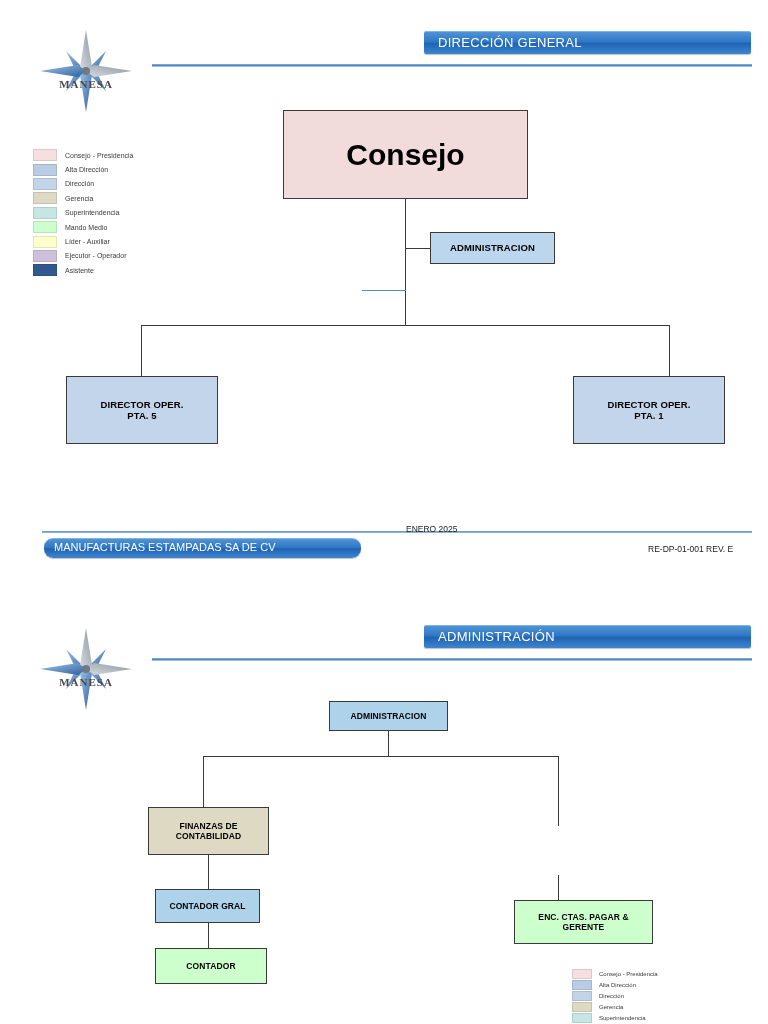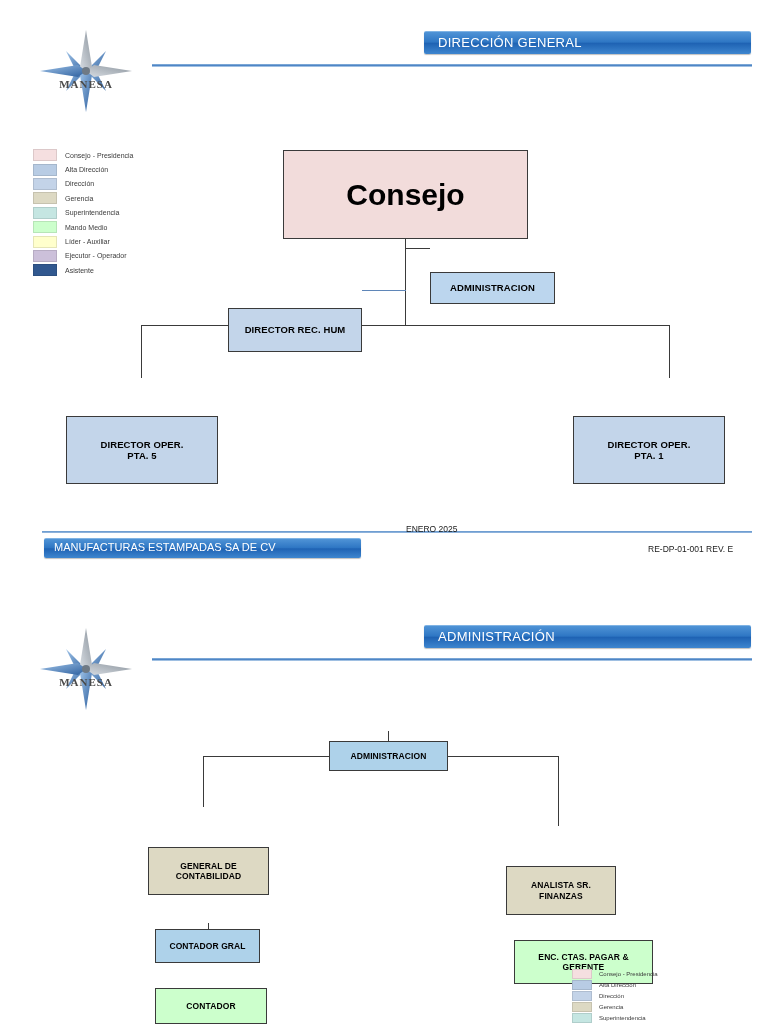--- a/index.html
+++ b/index.html
@@ -53,36 +53,35 @@
   .legend.small .sw{width:18px;height:8px;margin-right:7px;}
   .legend.small .lb{font-size:6px;}
 
   
   .node{
     position:absolute;box-sizing:border-box;
     border:1px solid #3a3a3a;
     display:flex;align-items:center;justify-content:center;text-align:center;
     font-weight:bold;line-height:1.18;
     letter-spacing:.1px;
-    margin-top:40px;
   }
   .node span{display:block;padding:0 3px;}
   .n-consejo{font-size:30px;font-weight:bold;letter-spacing:0;}
   .n-std{font-size:9.5px;}
   .n-sm{font-size:8.5px;}
 
   
   .ln{position:absolute;background:#3a3a3a;}
   .ln.v{width:1px;}
   .ln.h{height:1px;}
   .ln.blue{background:#5f86b8;}
 
   
   .foot-bar{
-    position:absolute;height:19px;border-radius:2px;
+    position:absolute;height:19px;border-radius:9px;
     background:linear-gradient(to bottom,#4f93d6 0%,#2f77c4 45%,#1f63b4 52%,#3e86cf 100%);
     box-shadow:0 1px 1px rgba(0,0,0,.25);
     border-top:1px solid #7fb3e4;
   }
   .foot-bar .txt{
     position:absolute;left:10px;top:2px;color:#fff;font-size:11px;white-space:nowrap;
   }
   .foot-txt{position:absolute;font-size:8.5px;color:#1a1a1a;white-space:nowrap;}
 </style>
 </head>
@@ -169,23 +168,20 @@
   <div class="ln v" style="left:669px;top:325px;height:53px;"></div>
 
   <div class="node n-consejo" style="left: 283px; top: 110px; width: 245px; height: 89px; background: rgb(242, 220, 219);">
     <span>Consejo</span>
   </div>
 
   <div class="node n-std" style="left: 430px; top: 232px; width: 125px; height: 32px; background: rgb(188, 214, 238);">
     <span>ADMINISTRACION</span>
   </div>
 
-  <div class="node n-std" style="left: 228px; top: 268px; width: 134px; height: 44px; background: rgb(195, 213, 234);">
-    <span>DIRECTOR REC. HUM</span>
-  </div>
 
   <div class="node n-std" style="left: 66px; top: 376px; width: 152px; height: 68px; flex-direction: column; background: rgb(195, 213, 234);">
     <span>DIRECTOR OPER.</span>
     <span>PTA. 5</span>
   </div>
 
   <div class="node n-std" style="left: 573px; top: 376px; width: 152px; height: 68px; flex-direction: column; background: rgb(195, 213, 234);">
     <span>DIRECTOR OPER.</span>
     <span>PTA. 1</span>
   </div>
@@ -226,28 +222,24 @@
   <div class="ln v" style="left:558px;top:156px;height:70px;"></div>
   <div class="ln v" style="left:208px;top:255px;height:34px;"></div>
   <div class="ln v" style="left:208px;top:323px;height:25px;"></div>
   <div class="ln v" style="left:558px;top:275px;height:25px;"></div>
 
   <div class="node n-sm" style="left: 329px; top: 101px; width: 119px; height: 30px; background: rgb(174, 210, 234);">
     <span>ADMINISTRACION</span>
   </div>
 
   <div class="node n-sm" style="left: 148px; top: 207px; width: 121px; height: 48px; flex-direction: column; background: rgb(221, 217, 195);">
-    <span>GENERAL DE</span>
+    <span>FINANZAS DE</span>
     <span>CONTABILIDAD</span>
   </div>
 
-  <div class="node n-sm" style="left: 506px; top: 226px; width: 110px; height: 49px; flex-direction: column; background: rgb(221, 217, 195);">
-    <span>ANALISTA SR.</span>
-    <span>FINANZAS</span>
-  </div>
 
   <div class="node n-sm" style="left: 155px; top: 348px; width: 112px; height: 36px; background: rgb(204, 255, 204);">
     <span>CONTADOR</span>
   </div>
 
   <div class="node n-sm" style="left: 155px; top: 289px; width: 105px; height: 34px; background: rgb(174, 210, 234);">
     <span>CONTADOR GRAL</span>
   </div>
 
   <div class="node n-sm" style="left: 514px; top: 300px; width: 139px; height: 44px; flex-direction: column; background: rgb(204, 255, 204);">

